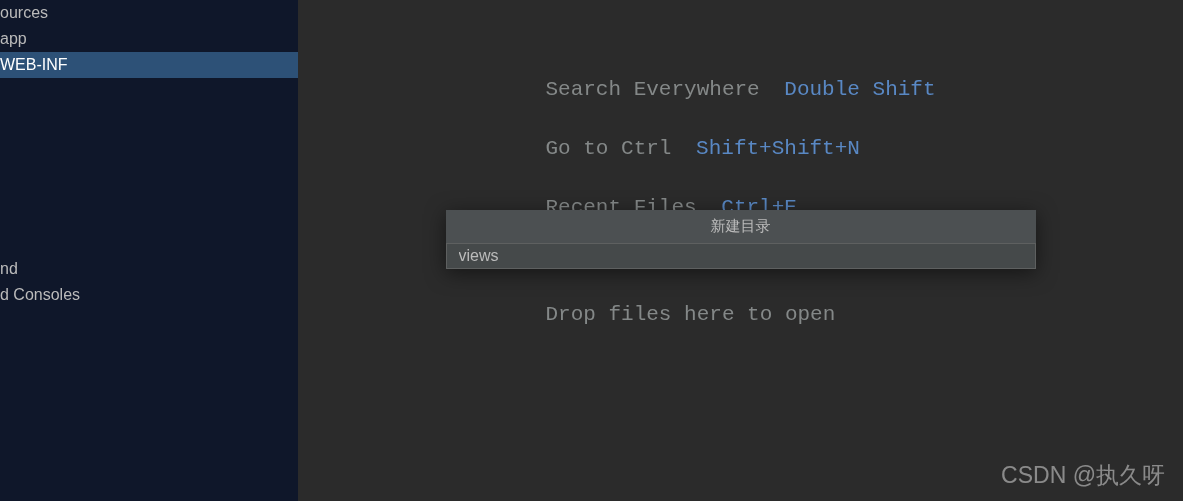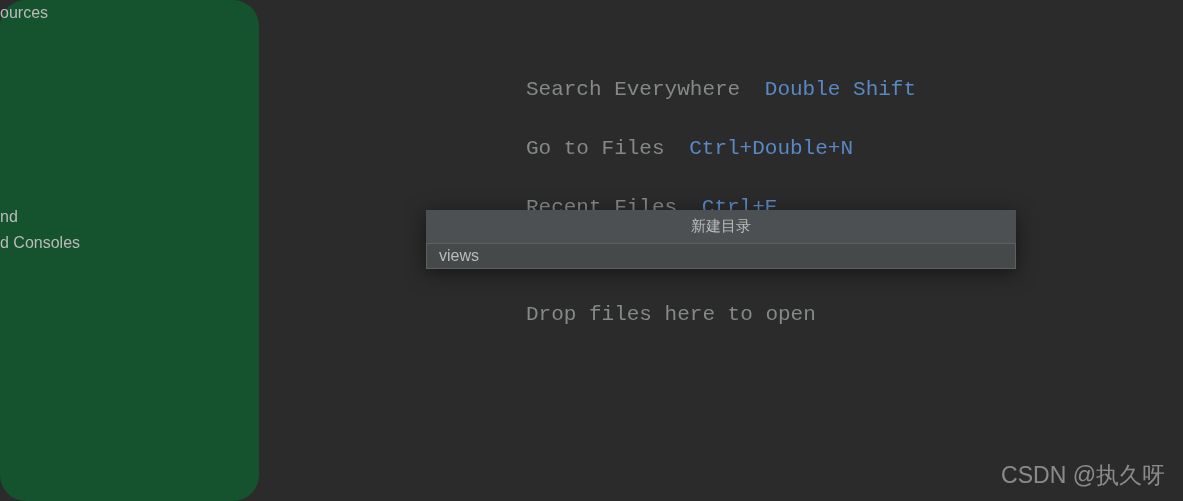--- a/index.html
+++ b/index.html
@@ -11,25 +11,24 @@
       width: 1183px;
       height: 501px;
       background: #2b2b2b;
       font-family: "Segoe UI", Arial, sans-serif;
       color: #bbbbbb;
       overflow: hidden;
       position: relative;
       display: flex;
     }
     .sidebar {
-      width: 259px;
+      width: 298px;
       height: 100%;
-      background: #14532d;
+      background: #0f172a;
       flex-shrink: 0;
-      border-radius: 26px;
     }
     .tree-item {
       color: #bbbbbb;
       font-size: 16px;
       padding: 4px 0;
       cursor: pointer;
     }
     .tree-item.selected {
       background: #2d5177;
       color: #ffffff;
@@ -96,36 +95,38 @@
       right: 18px;
       color: rgba(255,255,255,0.45);
       font-size: 23px;
     }
   </style>
 </head>
 <body>
 
 <div class="sidebar">
   <div class="tree-item">ources</div>
+  <div class="tree-item">app</div>
+  <div class="tree-item selected">WEB-INF</div>
   <div style="height: 145px;"></div>
   <div class="tree-item"></div>
   <div style="height: 25px;"></div>
   <div class="tree-item">nd</div>
   <div class="tree-item">d Consoles</div>
 </div>
 
 <div class="main">
   <div class="hints">
     <div class="hint-row">
       <span class="hint-label">Search Everywhere</span>
       <span class="hint-key">Double Shift</span>
     </div>
     <div class="hint-row">
-      <span class="hint-label">Go to Files</span>
-      <span class="hint-key">Ctrl+Double+N</span>
+      <span class="hint-label">Go to Ctrl</span>
+      <span class="hint-key">Shift+Shift+N</span>
     </div>
     <div class="hint-row">
       <span class="hint-label">Recent Files</span>
       <span class="hint-key">Ctrl+E</span>
     </div>
     <div style="height: 48px;"></div>
     <div class="drop-hint">Drop files here to open</div>
   </div>
 
   <div class="dialog">

